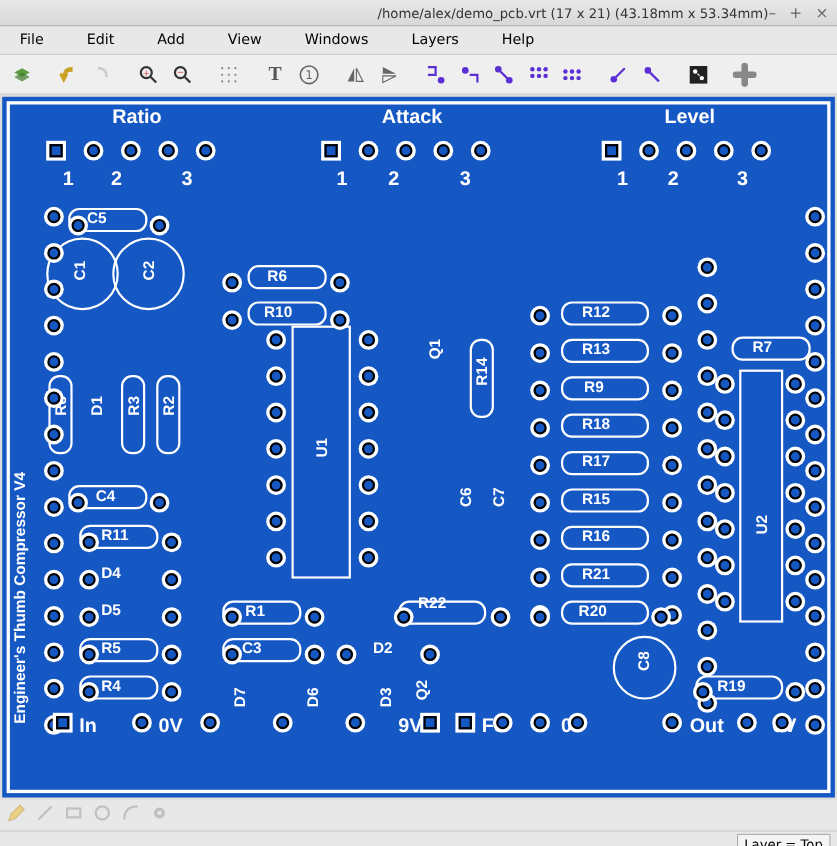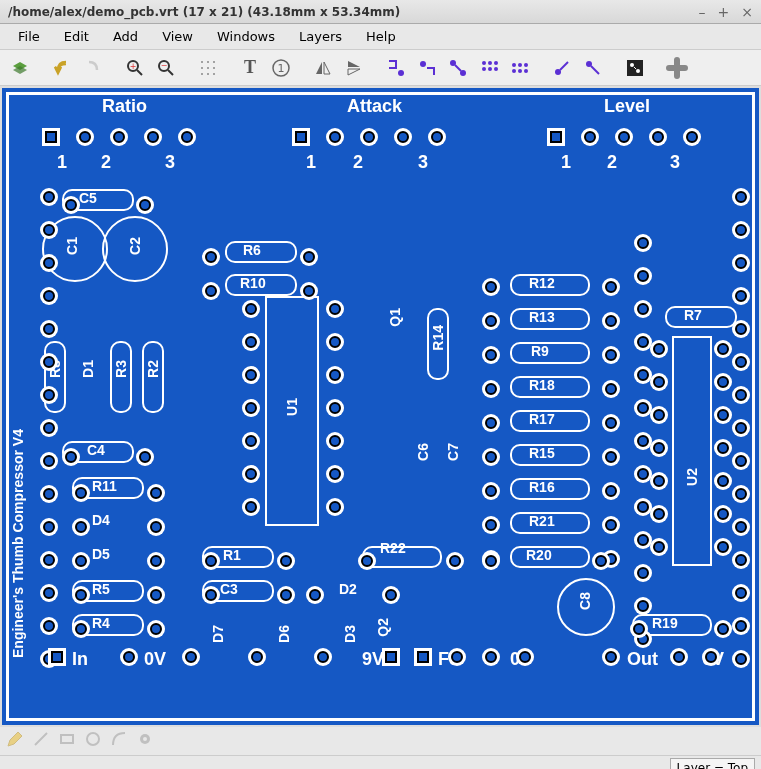--- a/index.html
+++ b/index.html
@@ -1,21 +1,21 @@
 <!DOCTYPE html>
 <html><head>
 <meta charset="utf-8">
 <style>
 *{margin:0;padding:0;box-sizing:border-box;font-family:"DejaVu Sans",Arial,sans-serif}
 body{background:#ddd;width:761px;height:769px;overflow:hidden}
 .titlebar{height:24px;background:linear-gradient(#e8e8e8,#d8d8d8);border-bottom:1px solid #aaa;display:flex;align-items:center;padding:0 8px;font-size:12px;color:#333}
-.titlebar .title{flex:1;text-align:left;font-weight:700}
+.titlebar .title{flex:1;text-align:right;font-weight:400}
 .titlebar .winbtns{display:flex;gap:12px;color:#666;font-size:14px}
 .titlebar .winbtns span{cursor:pointer}
-.menubar{height:26px;background:#e8e8e8;border-bottom:1px solid #ccc;display:flex;align-items:center;padding:0 8px;font-size:13px;gap:4px}
+.menubar{height:26px;background:#e8e8e8;border-bottom:1px solid #ccc;display:flex;align-items:center;padding:0 8px;font-size:13px;gap:19px}
 .menubar span{padding:3px 10px;cursor:pointer}
 .toolbar{height:36px;background:#efefef;border-bottom:1px solid #ccc;display:flex;align-items:center;padding:0 6px;gap:3px}
 .toolbar .btn{width:28px;height:28px;display:flex;align-items:center;justify-content:center;cursor:pointer;border-radius:2px}
 .toolbar .sep{width:8px}
 .canvas{position:relative;width:757px;height:637px;margin:2px;background:#1558c4;overflow:hidden}
 .statusbar{height:24px;background:#e8e8e8;border-top:1px solid #ccc;display:flex;align-items:center;padding:0 6px;font-size:12px}
 .statusbar .spacer{flex:1}
 .statusbar .layer{border:1px solid #aaa;padding:2px 6px;background:#f5f5f5}
 .bottombar{height:28px;background:#e8e8e8;display:flex;align-items:center;padding:0 6px;gap:8px;color:#999}
 .bottombar svg{opacity:0.5}

